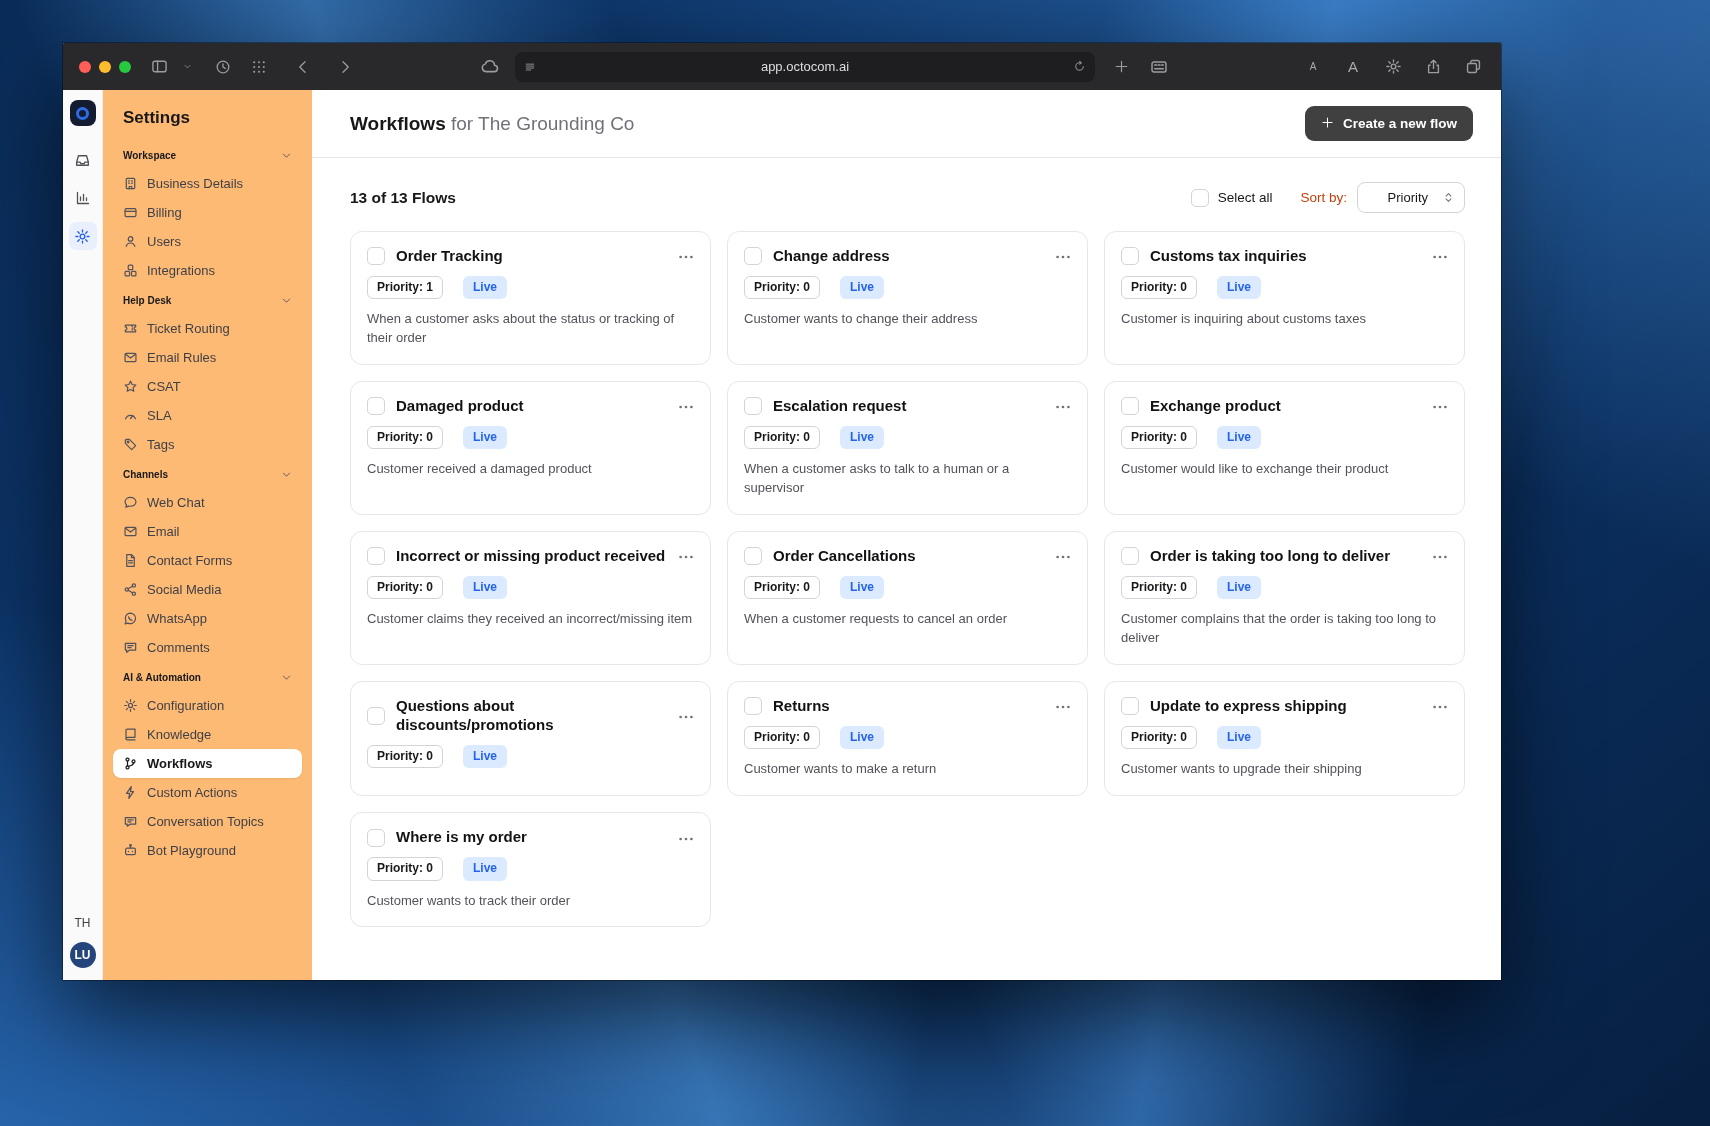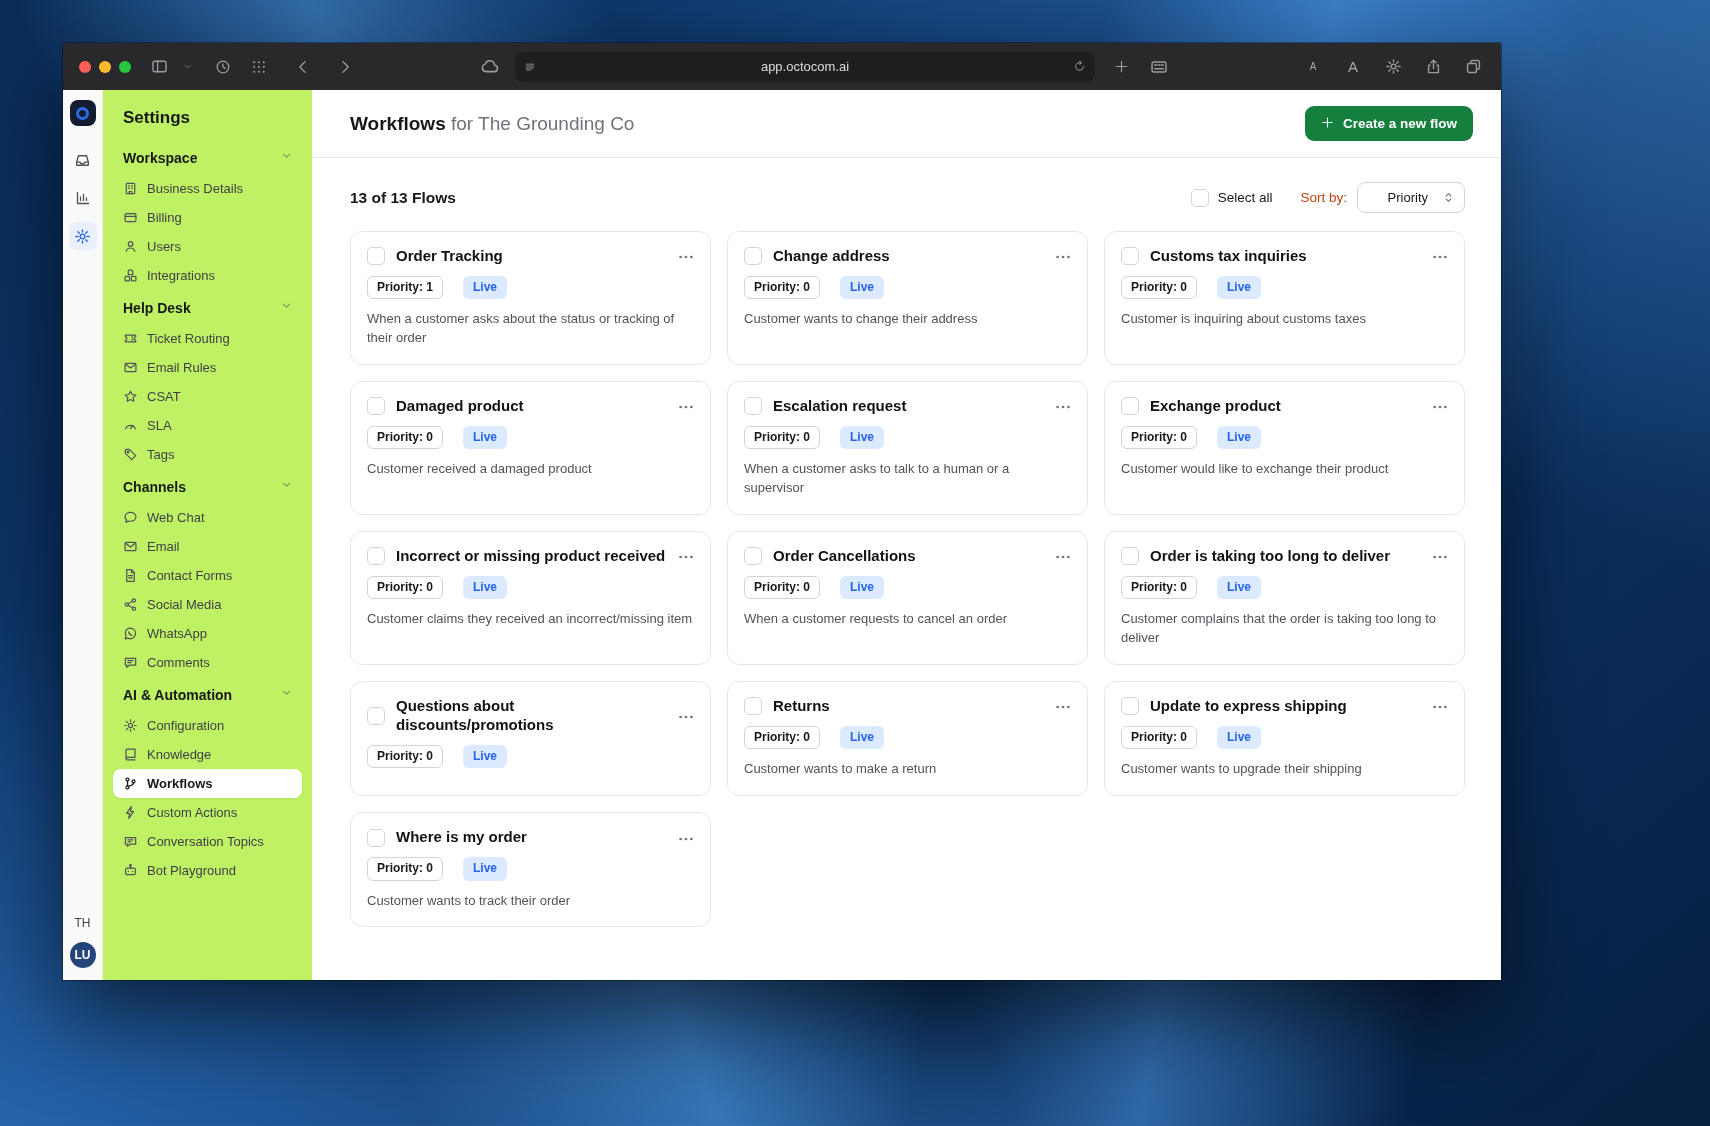--- a/index.html
+++ b/index.html
@@ -40,36 +40,36 @@
 
   .rail{flex:0 0 40px;background:#fafafa;border-right:1px solid #ececee;display:flex;flex-direction:column;align-items:center;padding:10px 0 12px}
   .logo{width:26px;height:26px;border-radius:8px;background:#131c30;display:flex;align-items:center;justify-content:center;margin-bottom:20px}
   .logo-ring{width:13px;height:13px;border:3px solid #2e6be6;border-radius:50%}
   .rail-btn{width:28px;height:28px;display:flex;align-items:center;justify-content:center;color:#52525b;border-radius:7px;margin-bottom:10px}
   .rail-btn.active{color:#2563eb;background:#e9effc}
   .rail-spacer{flex:1}
   .rail-initials{font-size:12px;color:#3f3f46;margin-bottom:12px;font-weight:500}
   .avatar{width:26px;height:26px;border-radius:50%;background:#24457c;color:#fff;font-size:12px;font-weight:700;display:flex;align-items:center;justify-content:center}
 
-  .sidebar{flex:0 0 209px;background:#bef264;padding:18px 10px 8px;overflow:hidden}
+  .sidebar{flex:0 0 209px;background:#fdba74;padding:18px 10px 8px;overflow:hidden}
   .sidebar-title{font-size:17px;font-weight:700;color:#18181b;padding:0 10px;margin-bottom:14px}
   .sb-section{margin-bottom:2px}
-  .sb-head{display:flex;align-items:flex-start;justify-content:space-between;padding:8px 10px;font-size:14px;font-weight:700;color:#18181b}
+  .sb-head{display:flex;align-items:flex-start;justify-content:space-between;padding:8px 10px;font-size:10px;font-weight:700;color:#18181b}
   .sb-chev{color:#52525b;display:flex}
   .sb-item{display:flex;align-items:center;gap:9px;padding:7px 10px;border-radius:8px;font-size:13px;color:#3f3f46;white-space:nowrap}
   .sb-item.active{background:#fff;box-shadow:0 1px 2px rgba(0,0,0,.08);font-weight:700;color:#18181b}
   .sb-icon{color:#52525b;display:flex;flex:0 0 auto}
   .sb-item.active .sb-icon{color:#18181b}
 
   
   .content{flex:1;display:flex;flex-direction:column;min-width:0;background:#fff}
   .content-header{display:flex;align-items:center;justify-content:space-between;padding:16px 28px 16px 38px;border-bottom:1px solid #e8e8ea}
   .page-title{font-size:19px;color:#71717a}
   .page-title .t-bold{color:#18181b;font-weight:700}
-  .create-btn{background:#15803d;color:#fff;border:none;border-radius:9px;padding:10px 16px;font-size:13.5px;font-weight:600;display:flex;align-items:flex-start;gap:9px;font-family:inherit}
+  .create-btn{background:#404040;color:#fff;border:none;border-radius:9px;padding:10px 16px;font-size:13.5px;font-weight:600;display:flex;align-items:flex-start;gap:9px;font-family:inherit}
   .create-btn .plus{display:flex;color:#fff}
 
   .tools-row{display:flex;align-items:center;padding:24px 36px 0 38px}
   .flows-count{font-size:15.5px;font-weight:700;color:#18181b;flex:1}
   .select-all{display:flex;align-items:center;gap:9px;font-size:13.5px;color:#18181b;margin-right:28px}
   .cbx{width:18px;height:18px;border:1.5px solid #d4d4d8;border-radius:5px;background:#fff;flex:0 0 auto}
   .sort-label{font-size:13.5px;color:#c2410c;margin-right:10px}
   .sort-select{display:flex;align-items:center;justify-content:flex-end;gap:14px;border:1px solid #d4d4d8;border-radius:8px;padding:7px 9px 7px 13px;font-size:13px;color:#18181b;min-width:108px;background:#fff}
   .sort-select .updown{color:#71717a;display:flex}
 

